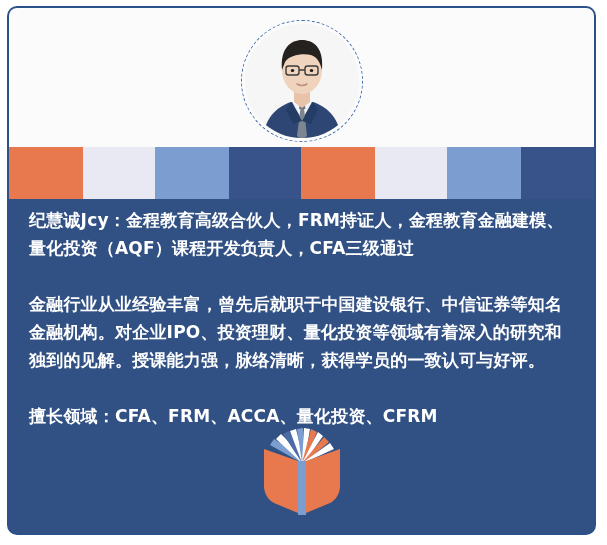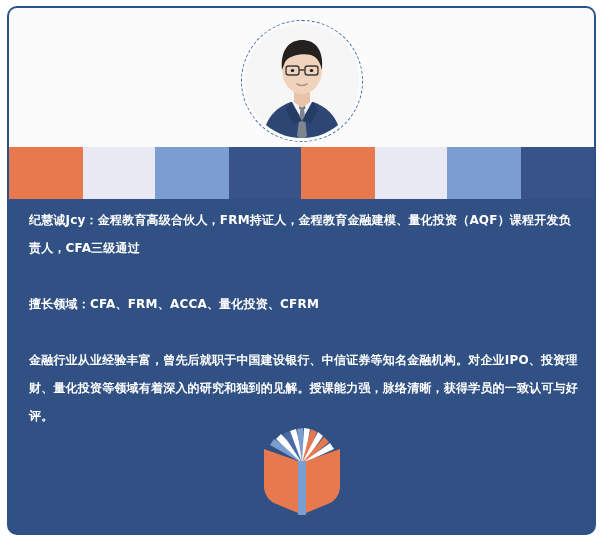--- a/index.html
+++ b/index.html
@@ -75,21 +75,21 @@
   }
   .stripes .seg { height: 100%; }
 
   
   .body-text {
     position: absolute;
     left: 20px;
     top: 198px;
     width: 549px;
     color: #ffffff;
-    font-size: 12px;
+    font-size: 17px;
     line-height: 28px;
     font-weight: bold;
     letter-spacing: 0.2px;
   }
   .body-text p { margin: 0 0 28px 0; }
   .body-text p:last-child { margin-bottom: 0; }
 
   
   .book-icon {
     position: absolute;
@@ -148,22 +148,22 @@
       <div class="seg" style="background: rgb(124, 157, 208); width: 74px;"></div>
       <div class="seg" style="background: rgb(55, 83, 138); width: 73px;"></div>
       <div class="seg" style="background: rgb(232, 121, 79); width: 74px;"></div>
       <div class="seg" style="background: rgb(233, 233, 244); width: 73px;"></div>
       <div class="seg" style="background: rgb(124, 157, 208); width: 74px;"></div>
       <div class="seg" style="background: rgb(55, 83, 138); width: 74px;"></div>
     </div>
 
   <div class="body-text" style="color: rgb(255, 255, 255);">
       <p>纪慧诚Jcy：金程教育高级合伙人，FRM持证人，金程教育金融建模、量化投资（AQF）课程开发负责人，CFA三级通过</p>
+      <p>金融行业从业经验丰富，曾先后就职于中国建设银行、中信证券等知名金融机构。对企业IPO、投资理财、量化投资等领域有着深入的研究和独到的见解。授课能力强，脉络清晰，获得学员的一致认可与好评。</p>
       <p>擅长领域：CFA、FRM、ACCA、量化投资、CFRM</p>
-      <p>金融行业从业经验丰富，曾先后就职于中国建设银行、中信证券等知名金融机构。对企业IPO、投资理财、量化投资等领域有着深入的研究和独到的见解。授课能力强，脉络清晰，获得学员的一致认可与好评。</p>
     </div>
 
   <div class="book-icon">
     <svg width="104" height="94" viewBox="0 0 104 94" xmlns="http://www.w3.org/2000/svg" aria-hidden="true">
 
       <g>
         <path d="M52 40 L20 22 L24 16 L52 34 Z" fill="#7c9dd0"></path>
         <path d="M52 40 L26 16 L31 11 L52 32 Z" fill="#ffffff"></path>
         <path d="M52 40 L33 11 L39 8 L52 31 Z" fill="#4a6ba6"></path>
         <path d="M52 40 L40 8 L46 6 L52 30 Z" fill="#ffffff"></path>

